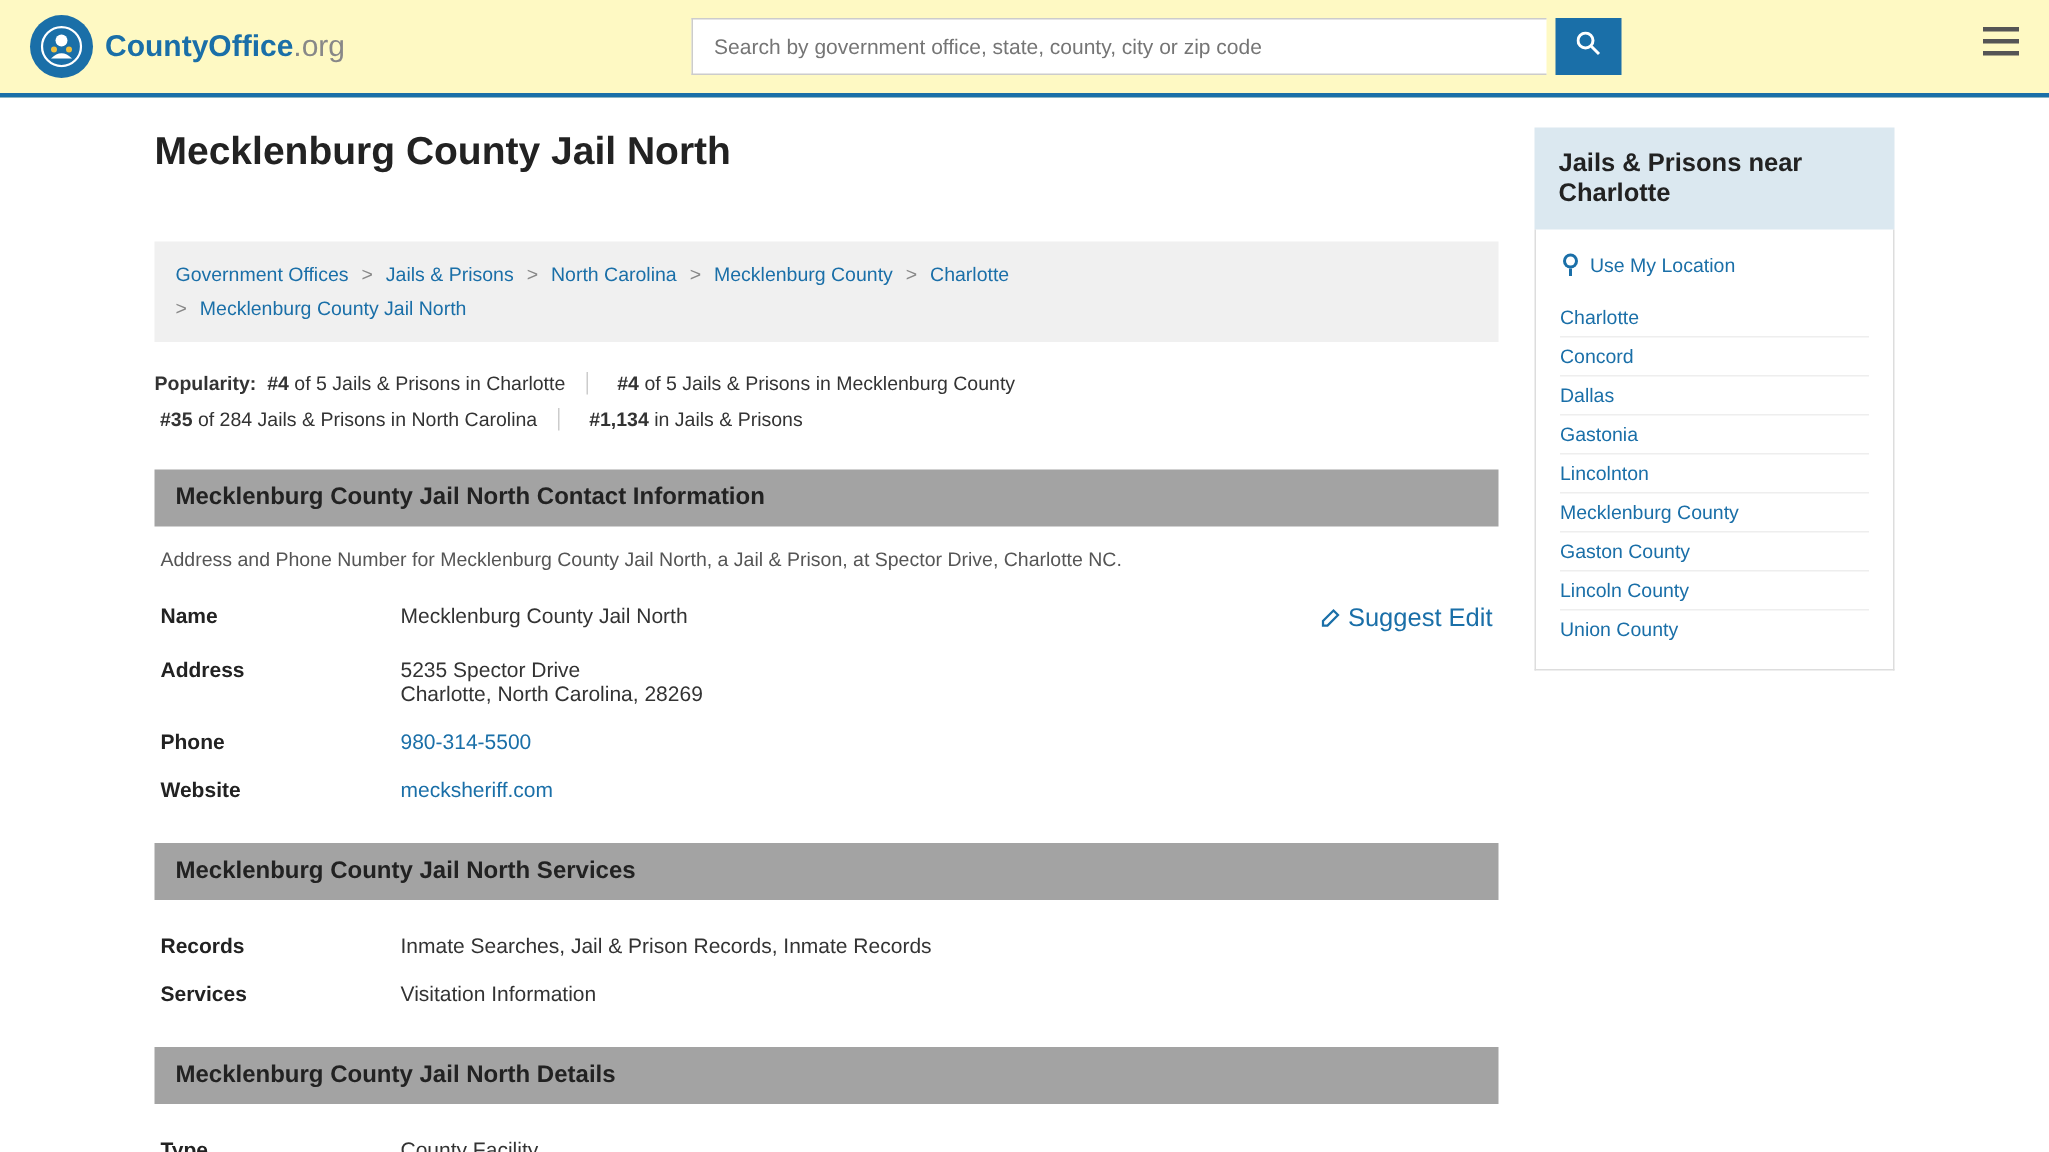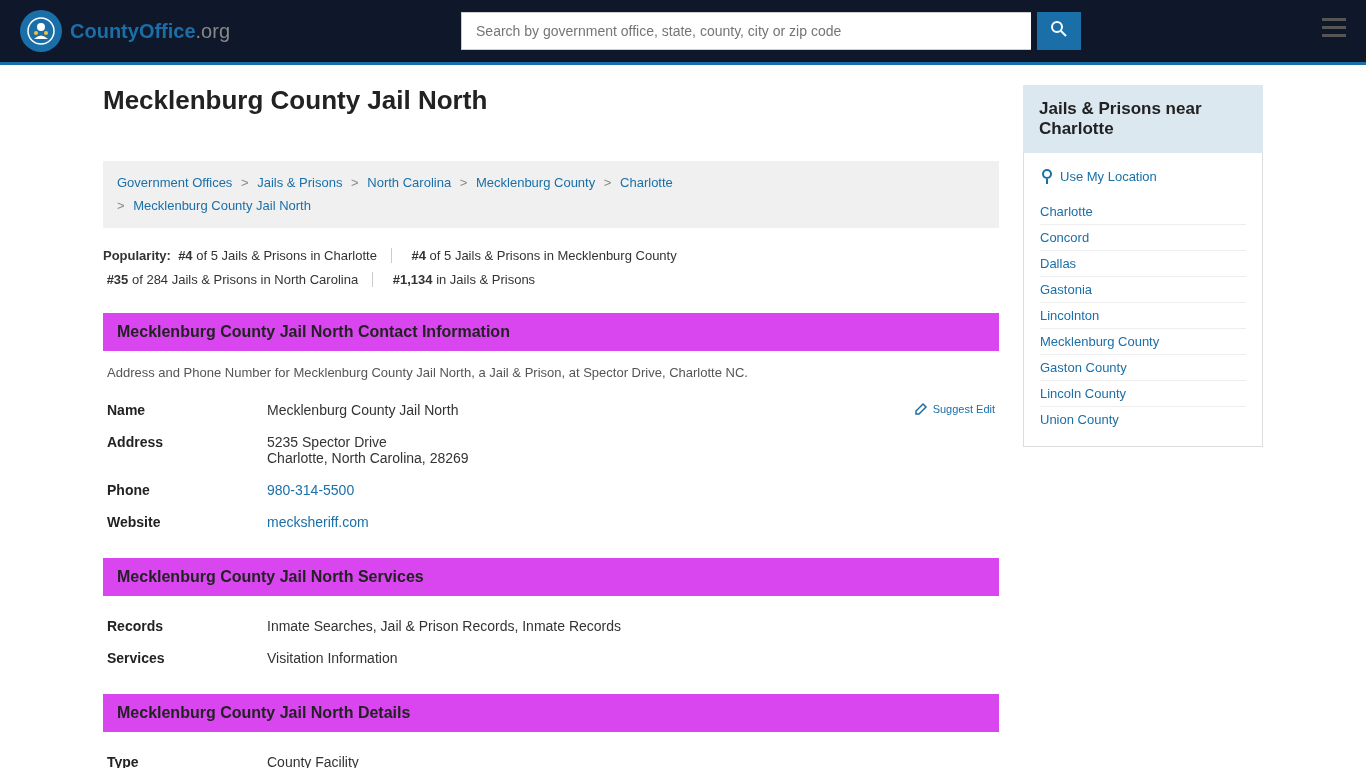--- a/index.html
+++ b/index.html
@@ -1,20 +1,20 @@
 <!DOCTYPE html>
 <html><head>
   <meta charset="utf-8">
   <style>
     * { margin: 0; padding: 0; box-sizing: border-box; }
     body { font-family: Arial, sans-serif; font-size: 14px; color: #333; background: #fff; }
 
     
     .header {
-      background: #0f172a;
+      background: #fef9c3;
       border-bottom: 3px solid #1a6fa8;
       padding: 10px 20px;
       display: flex;
       align-items: center;
       justify-content: space-between;
     }
     .logo-area {
       display: flex;
       align-items: center;
       gap: 8px;
@@ -112,21 +112,21 @@
     .popularity {
       font-size: 13px;
       margin-bottom: 20px;
       line-height: 1.9;
     }
     .popularity strong { font-weight: bold; }
     .popularity .sep { margin: 0 10px; color: #ccc; border-left: 1px solid #ccc; padding-left: 10px; }
 
     
     .section-header {
-      background: #d946ef;
+      background: #a3a3a3;
       padding: 10px 14px;
       font-size: 16px;
       font-weight: bold;
       color: #222;
       margin-bottom: 14px;
       margin-top: 20px;
     }
 
     
     .info-desc {
@@ -155,21 +155,21 @@
     }
     .info-table a {
       color: #1a6fa8;
       text-decoration: none;
     }
 
     .suggest-edit {
       float: right;
       color: #1a6fa8;
       text-decoration: none;
-      font-size: 11px;
+      font-size: 17px;
       display: flex;
       align-items: center;
       gap: 5px;
     }
 
     
     .sidebar {
       width: 240px;
       flex-shrink: 0;
     }

